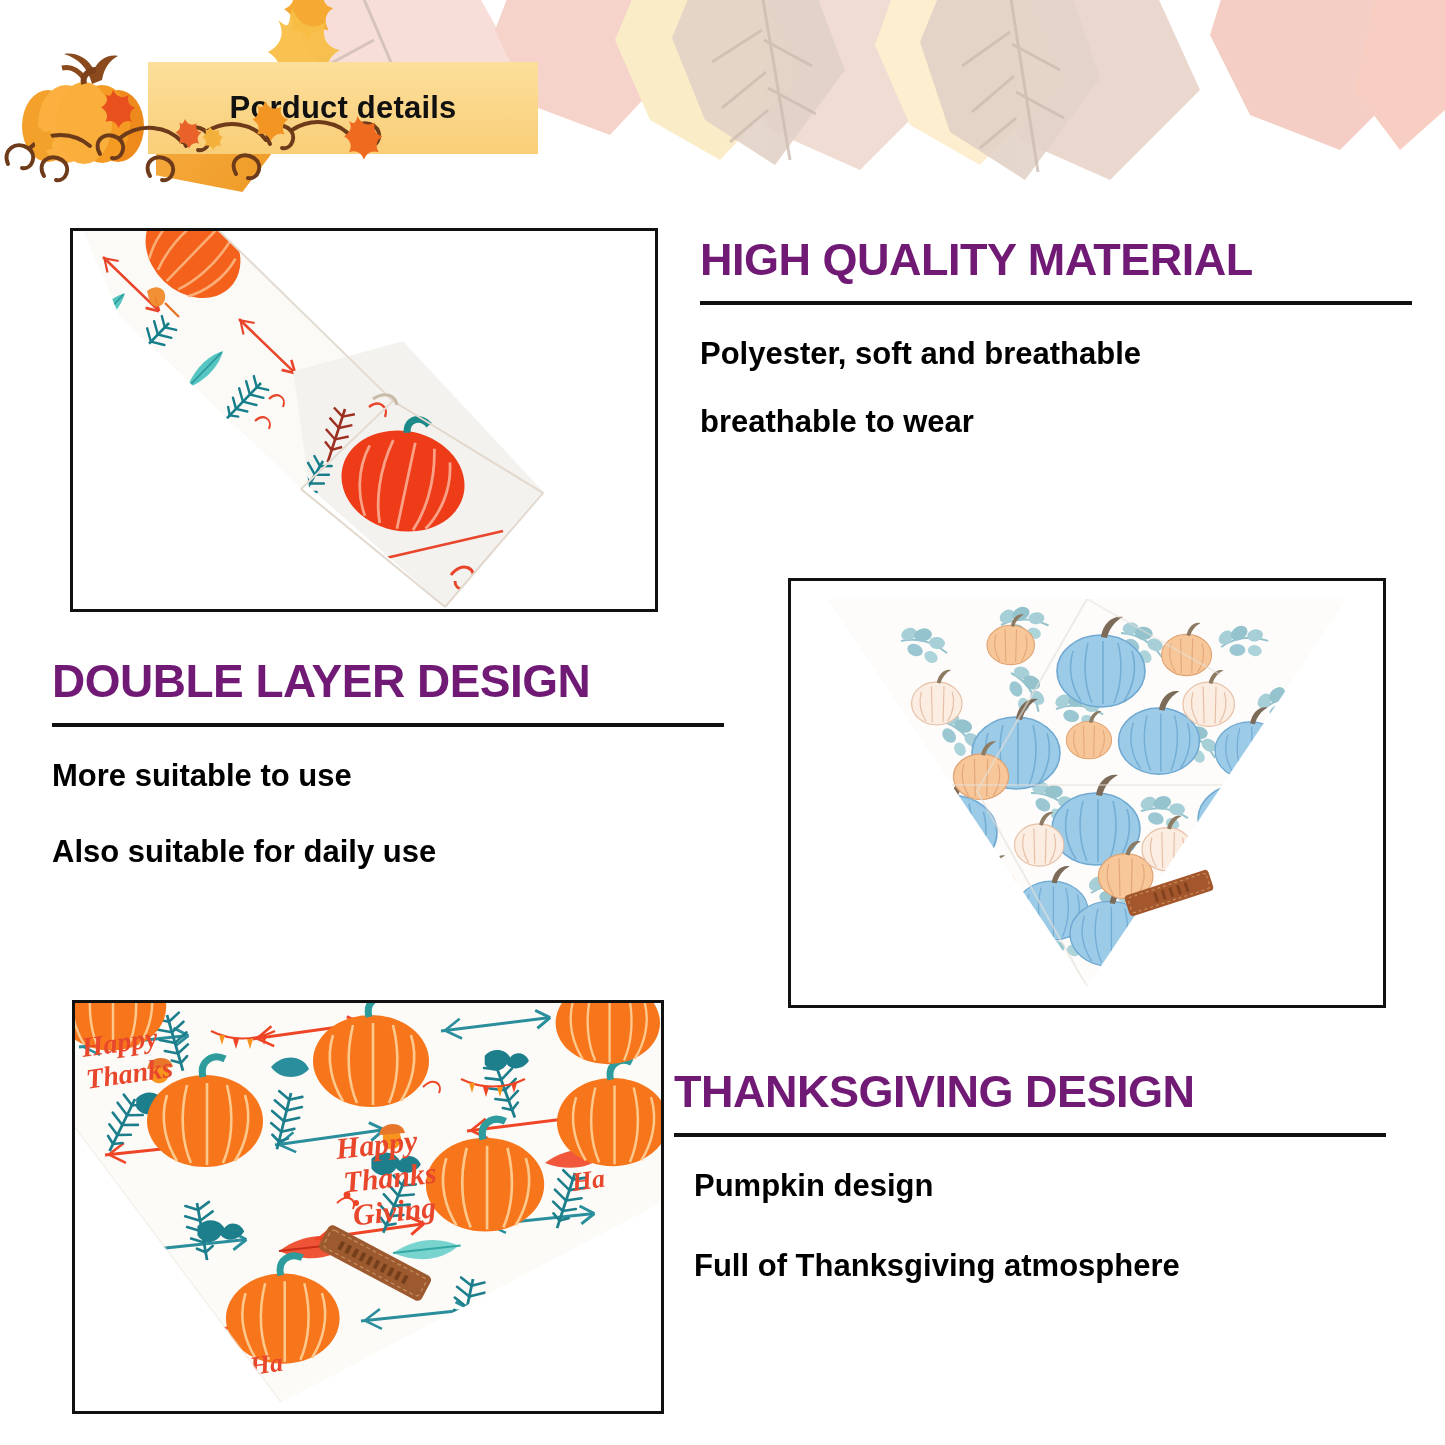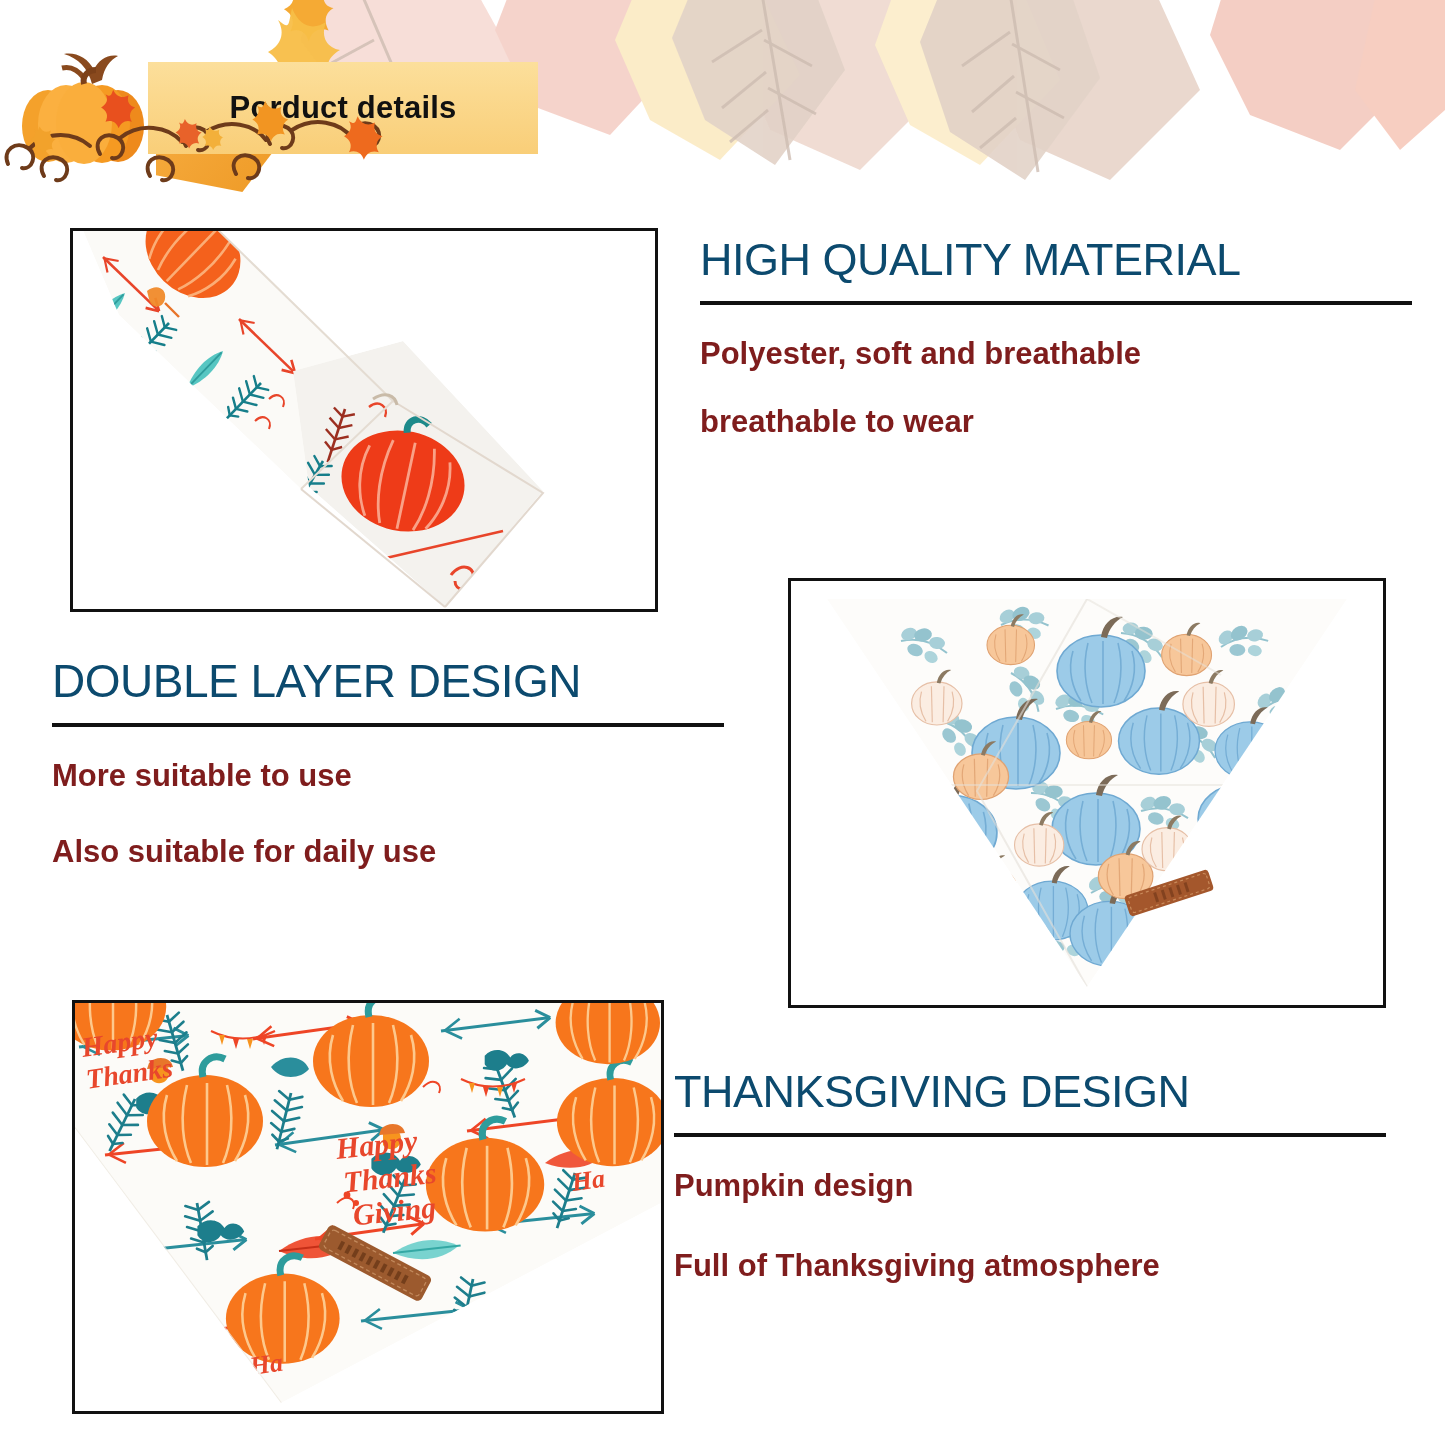--- a/index.html
+++ b/index.html
@@ -41,36 +41,36 @@
   #panel-orange{left:72px;top:1000px;width:586px;height:408px;}
   .panel svg{display:block;width:100%;height:100%;}
 
   
   .feature{position:absolute;}
   #feature-material{left:700px;top:236px;width:712px;}
   #feature-layer{left:52px;top:657px;width:672px;}
   #feature-thanksgiving{left:674px;top:1068px;width:712px;}
 
   .feature-title{
-    font-size:45px;font-weight:normal;color:#0c4a6e;
+    font-size:45px;font-weight:bold;color:#701a75;
     letter-spacing:-0.5px;line-height:1.05;white-space:nowrap;
     margin:0;
   }
   #feature-layer .feature-title{font-size:46px;}
   #feature-thanksgiving .feature-title{font-size:45px;}
   .feature-rule{
     height:4px;background:#111;margin-top:18px;margin-bottom:30px;width:100%;
   }
   .feature-line{
-    font-size:31px;font-weight:bold;color:#7f1d1d;
+    font-size:31px;font-weight:bold;color:#000000;
     line-height:1.22;margin:0 0 30px 0;white-space:nowrap;
   }
   .feature-line:last-child{margin-bottom:0;}
   #feature-layer .feature-line{margin-bottom:38px;}
-  #feature-thanksgiving .feature-line{margin-bottom:42px;}
+  #feature-thanksgiving .feature-line{margin-bottom:42px;margin-left:20px;}
 </style>
 </head>
 <body>
 
 <div class="page">
 
   <div class="header">
 
     <svg class="header-leaves" viewBox="0 0 1445 205" preserveAspectRatio="none">
       <defs>

